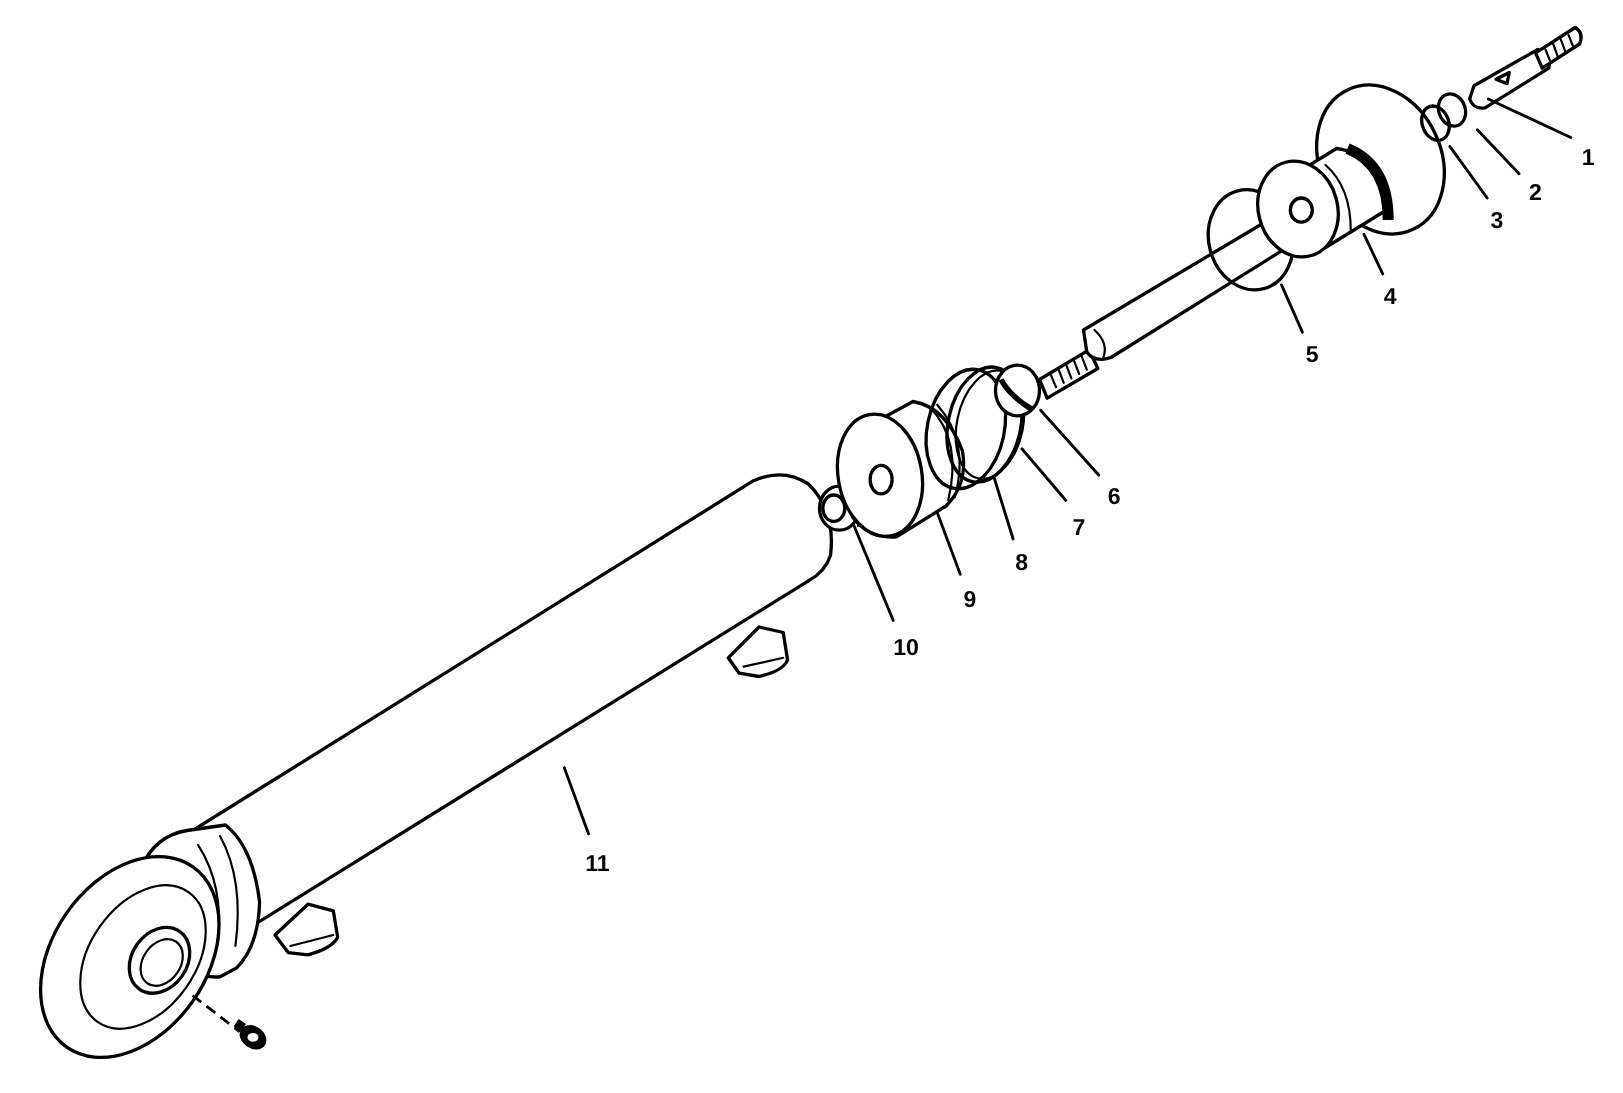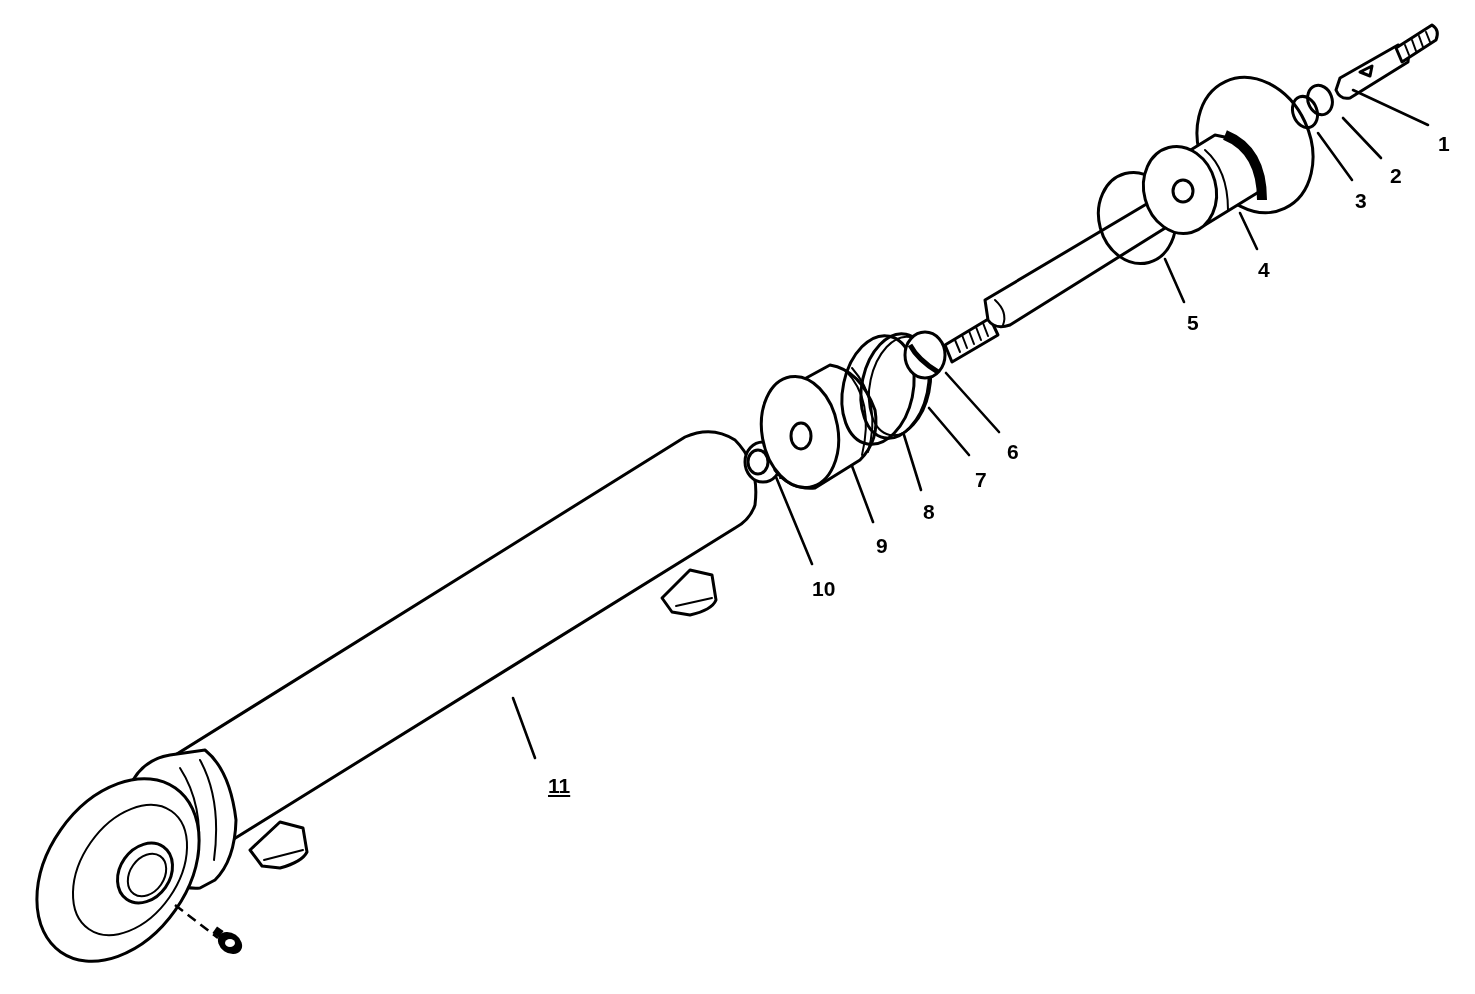--- a/index.html
+++ b/index.html
@@ -118,14 +118,14 @@
   <span class="callout" style="left: 1438px; top: 133px;">1</span>
   <span class="callout" style="left: 1390px; top: 165px;">2</span>
   <span class="callout" style="left: 1355px; top: 190px;">3</span>
   <span class="callout" style="left: 1258px; top: 259px;">4</span>
   <span class="callout" style="left: 1187px; top: 312px;">5</span>
   <span class="callout" style="left: 1007px; top: 441px;">6</span>
   <span class="callout" style="left: 975px; top: 469px;">7</span>
   <span class="callout" style="left: 923px; top: 501px;">8</span>
   <span class="callout" style="left: 876px; top: 535px;">9</span>
   <span class="callout" style="left: 812px; top: 578px;">10</span>
-  <span class="callout" style="left: 548px; top: 775px; text-decoration: underline;">11</span>
+  <span class="callout" style="left: 532px; top: 775px;">11</span>
 </div>
 
 </body></html>

